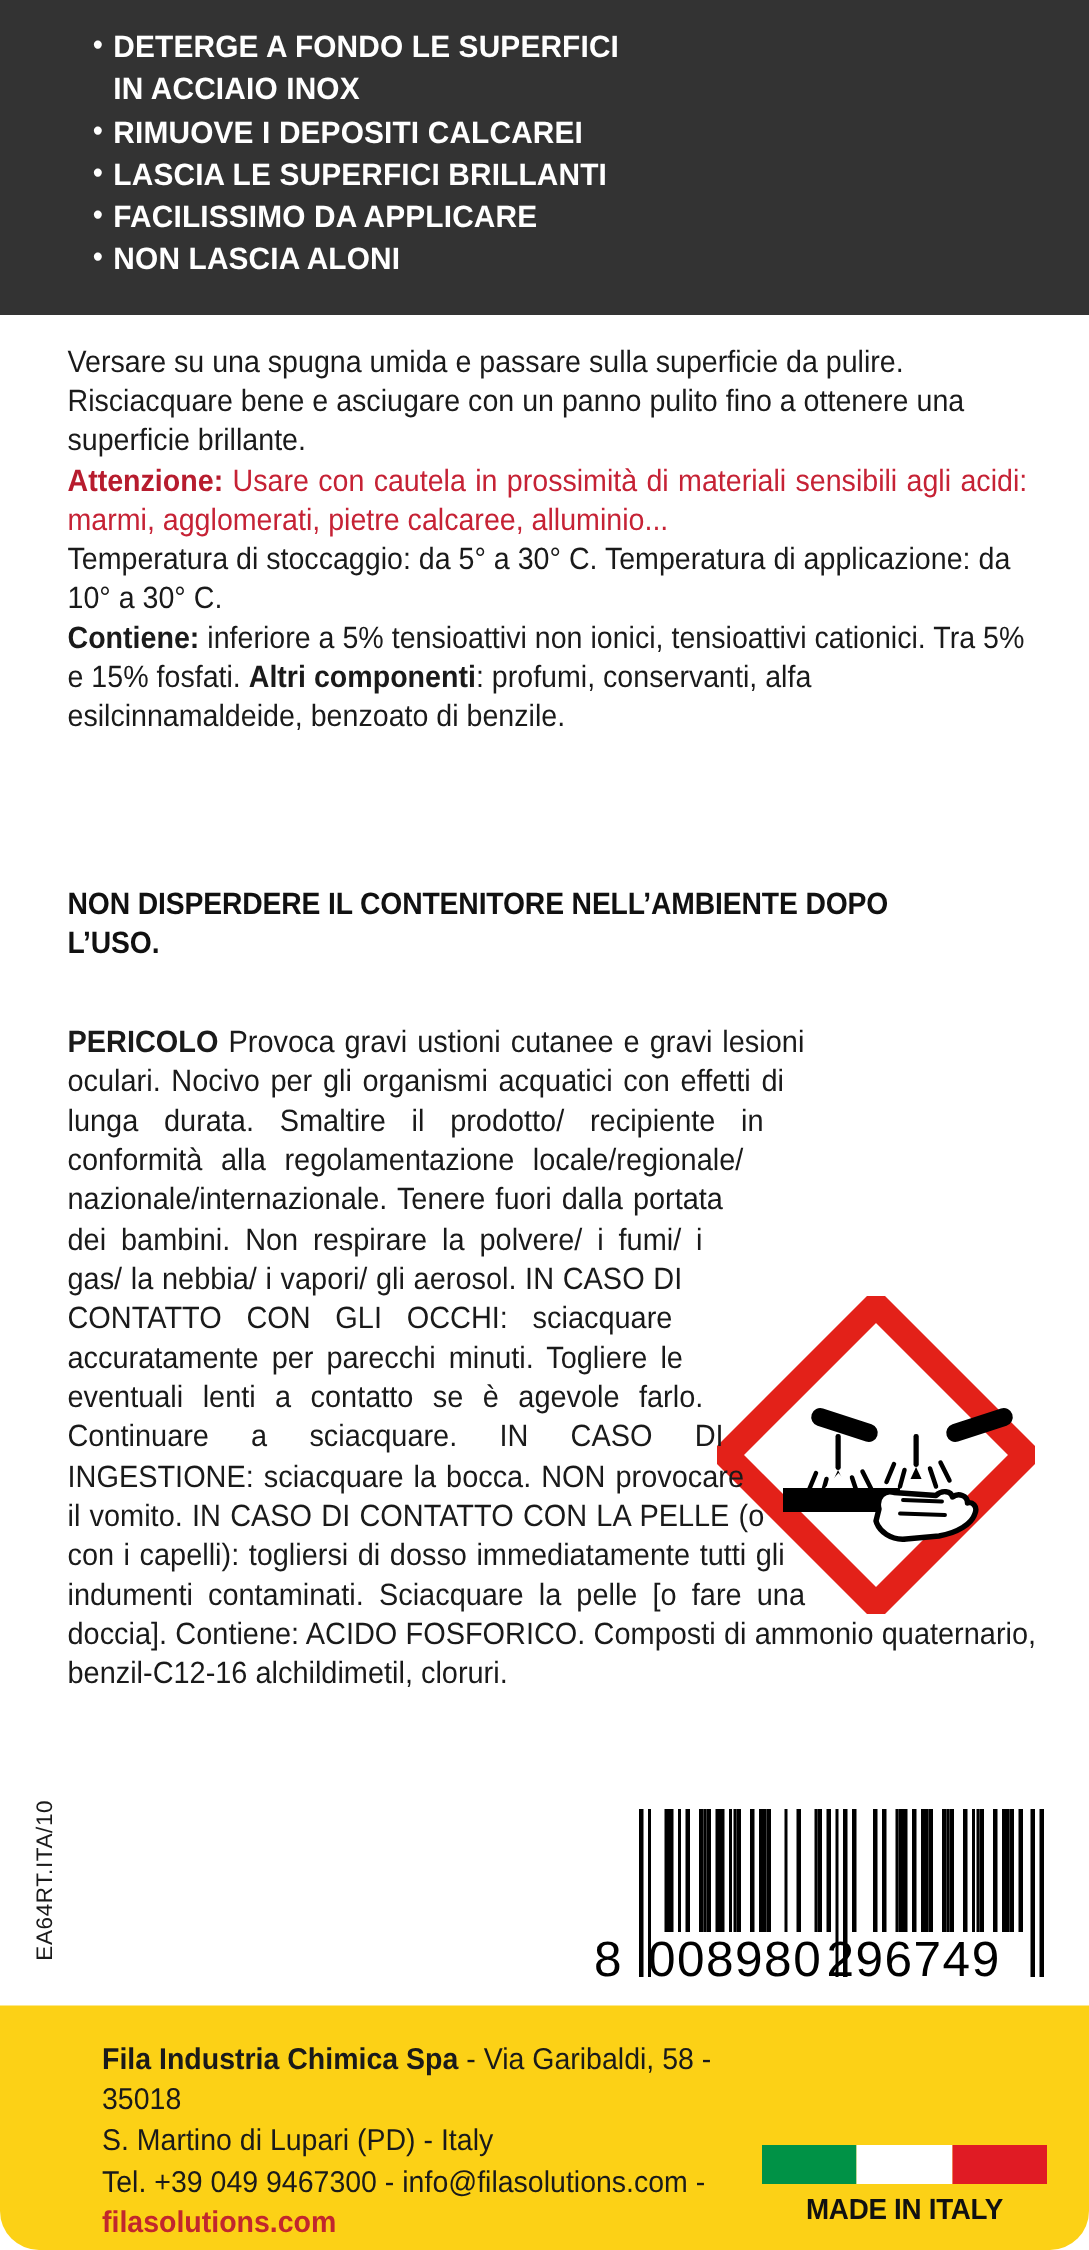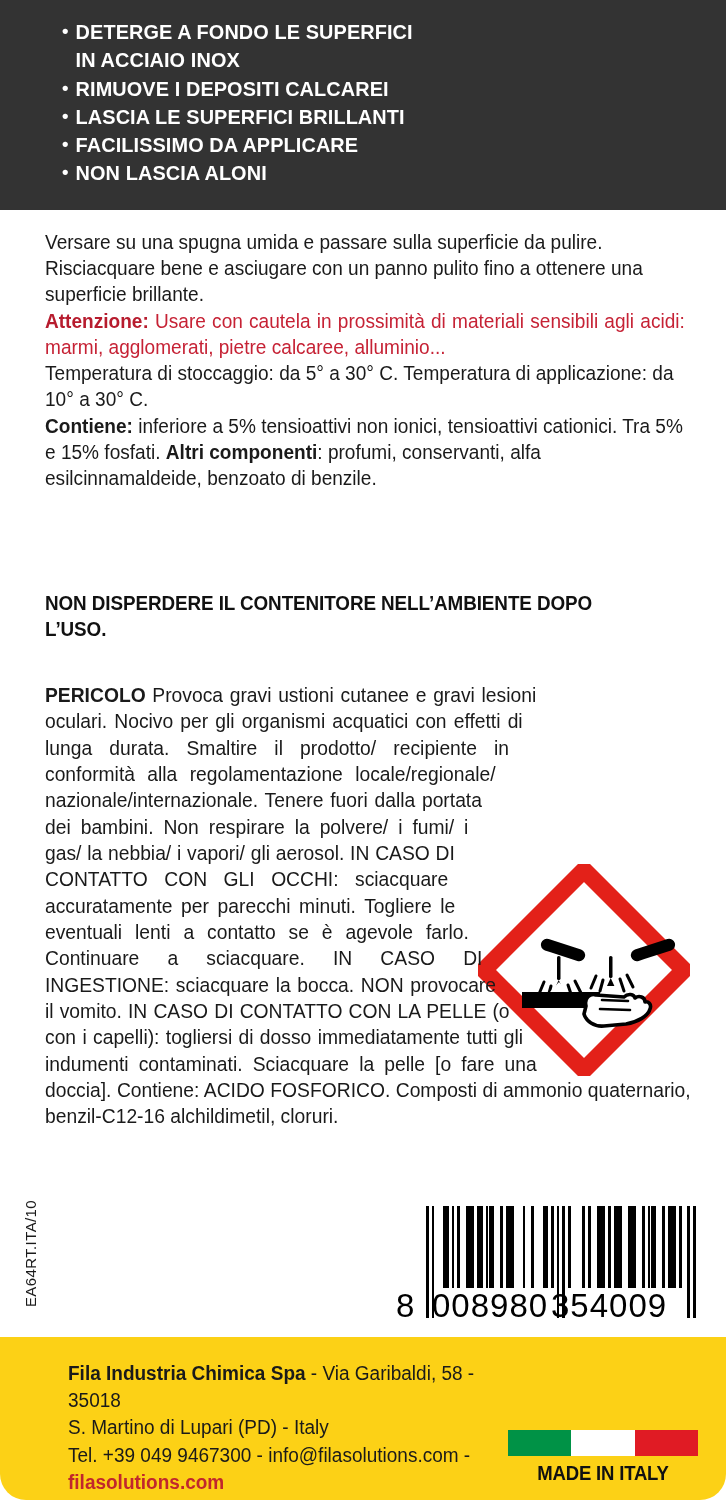--- a/index.html
+++ b/index.html
@@ -351,21 +351,21 @@
         <div class="bc-bar" style="left:271.58px;width:2.73px;height:82px;"></div>
         <div class="bc-bar" style="left:274.42px;width:2.73px;height:82px;"></div>
         <div class="bc-bar" style="left:277.26px;width:2.73px;height:82px;"></div>
         <div class="bc-bar" style="left:282.95px;width:2.73px;height:82px;"></div>
         <div class="bc-bar" style="left:291.47px;width:2.73px;height:112px;"></div>
         <div class="bc-bar" style="left:297.16px;width:2.73px;height:112px;"></div>
       </div>
     <div class="bc-digits">
       <span class="bc-d" style="left:0px;">8</span>
       <span class="bc-d" style="left:36px;">008980</span>
-      <span class="bc-d" style="left:155px;">354009</span>
+      <span class="bc-d" style="left:155px;">296749</span>
     </div>
   </div>
 
   <div class="footer">
     <div class="footer-text">
       <b>Fila Industria Chimica Spa</b><span> - Via Garibaldi, 58 - 35018</span><br>
       <span>S. Martino di Lupari (PD) - Italy</span><br>
       <span>Tel. +39 049 9467300 - info@filasolutions.com - </span><br>
       <span class="footer-web">filasolutions.com</span>
     </div>

